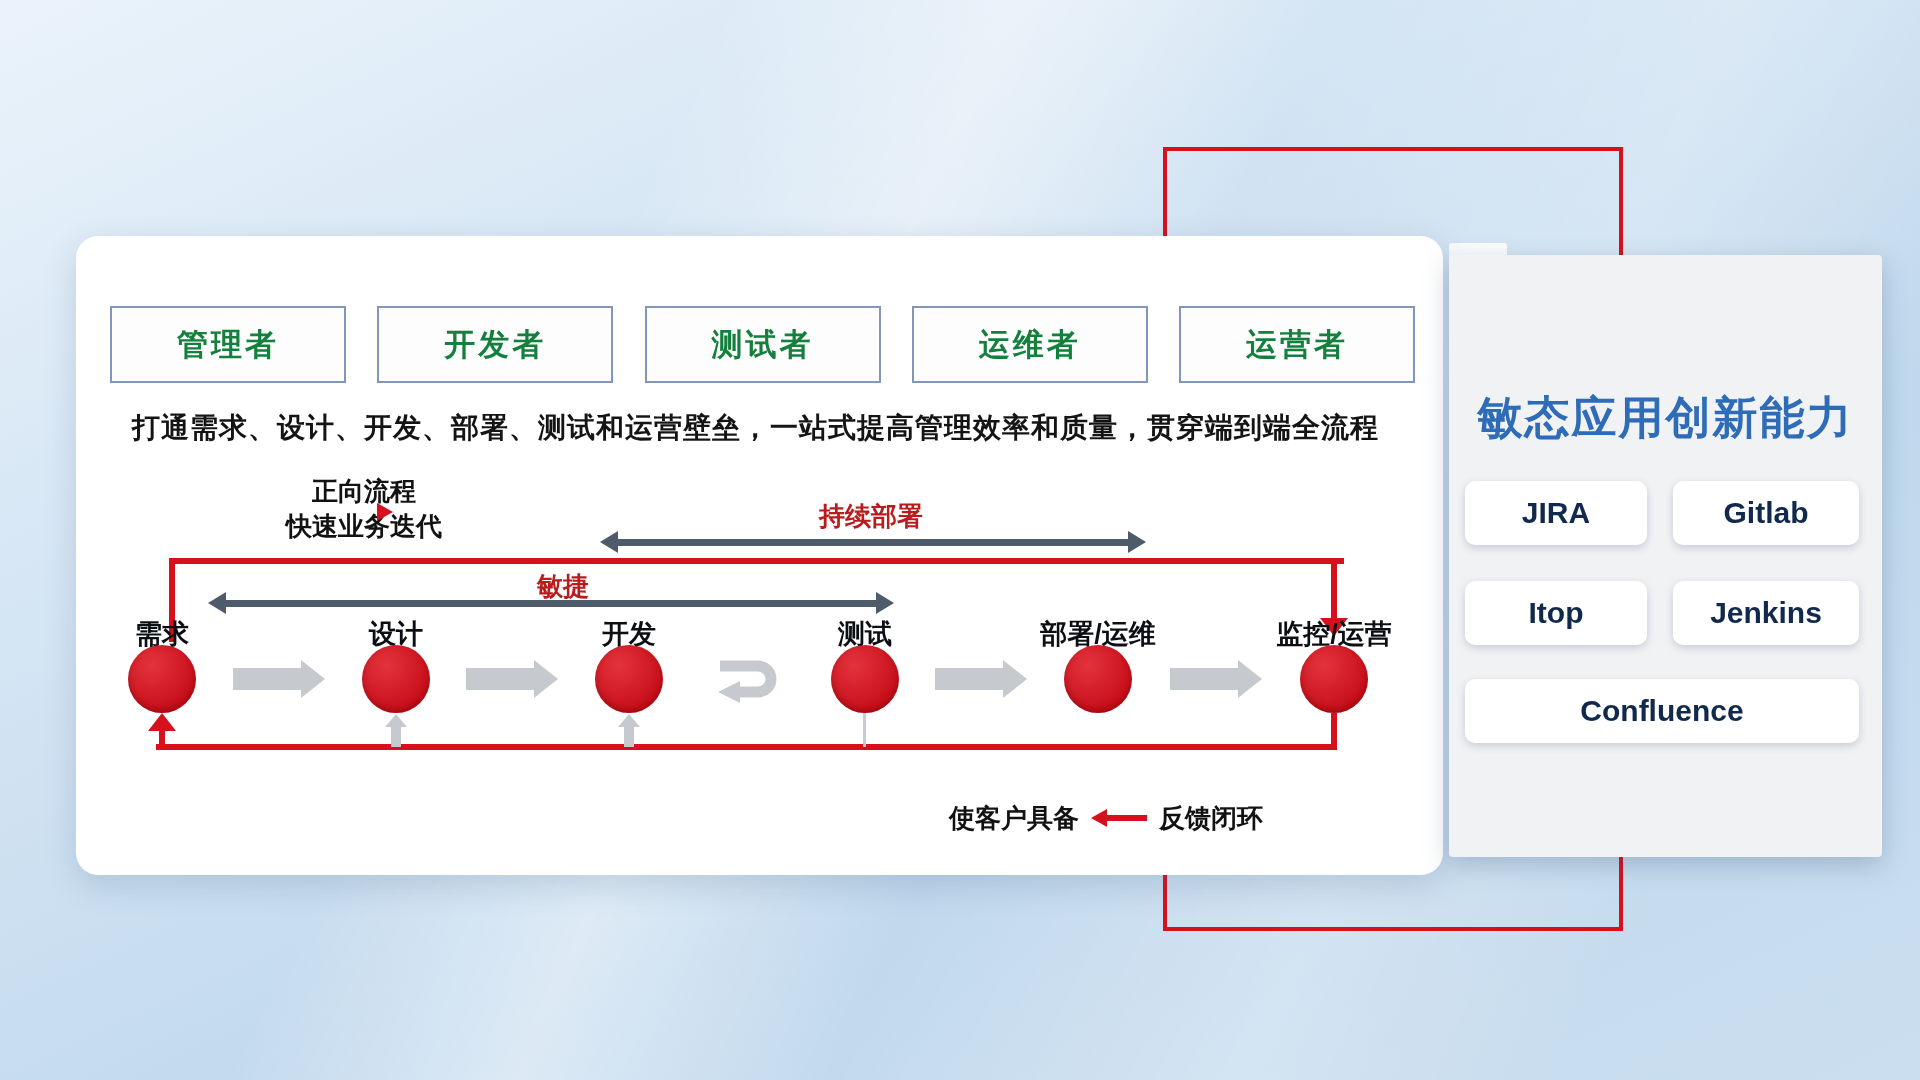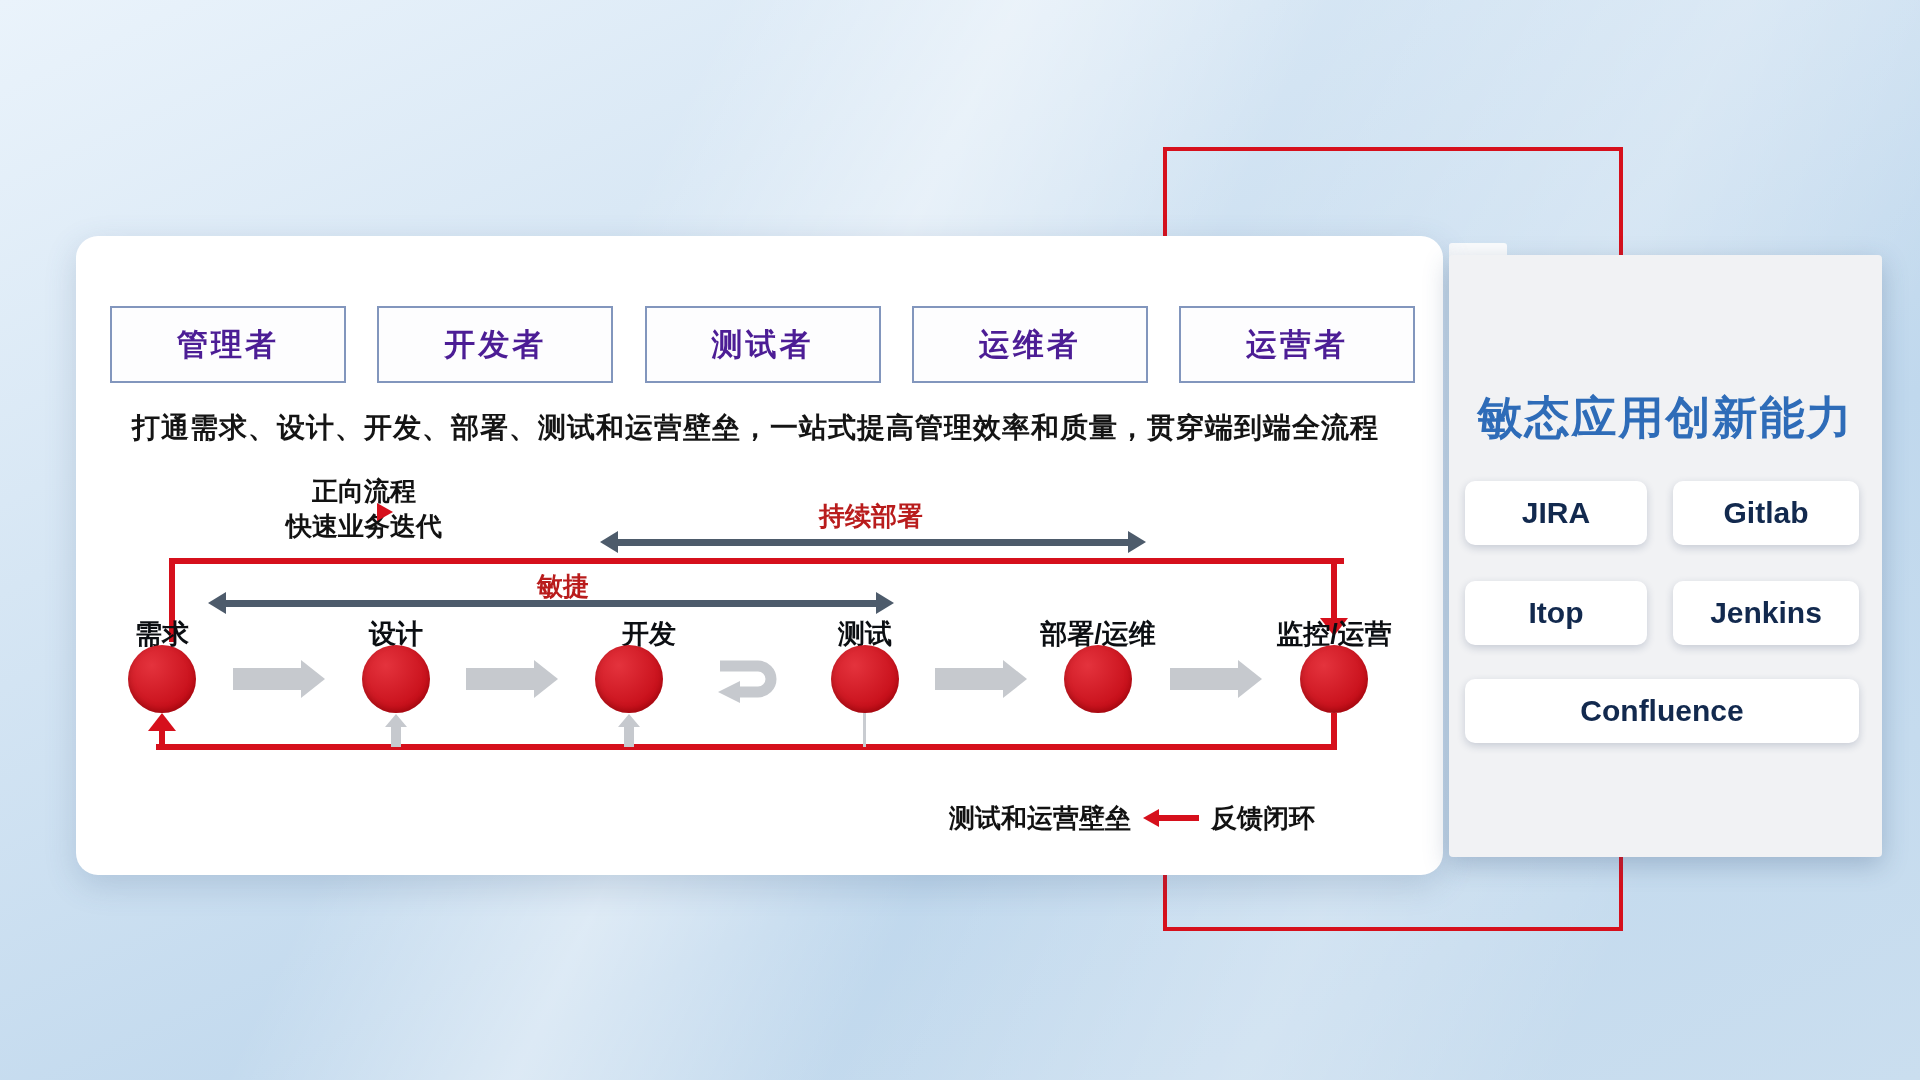--- a/index.html
+++ b/index.html
@@ -21,21 +21,21 @@
     border:4px solid #d6101c; z-index:1; }
 
   
   .card { position:absolute; left:76px; top:236px; width:1367px; height:639px;
     background:#ffffff; border-radius:22px; box-shadow:0 10px 32px rgba(60,90,130,.20); z-index:3; }
 
   .roles { position:absolute; left:34px; top:70px; width:1305px; height:77px;
     display:flex; justify-content:space-between; }
   .role-box { width:236px; height:77px; border:2px solid #8296bd; background:#fdfdfe;
     display:flex; align-items:center; justify-content:center;
-    color:#4c1d95; font-weight:bold; font-size:31px; letter-spacing:3px; }
+    color:#15803d; font-weight:bold; font-size:31px; letter-spacing:3px; }
 
   .subtitle { position:absolute; left:56px; top:173px; width:1290px;
     font-size:28px; font-weight:bold; color:#141414; letter-spacing:1px; }
 
   .legend-forward { position:absolute; left:210px; top:238px; height:32px;
     display:flex; align-items:center;flex-direction:column; }
   .legend-text { font-size:26px; font-weight:bold; color:#121212; }
 
   .arrow-r { position:relative; width:40px; height:6px; background:#d6101c;
     margin:0 26px 0 12px; }
@@ -133,21 +133,21 @@
     <div class="redline" style="left:93px; top:322px; width:1175px; height:6px;"></div>
     <div class="redline" style="left:93px; top:322px; width:6px; height:84px;"></div>
     <div class="redline" style="left:1255px; top:322px; width:6px; height:62px;"></div>
     <div class="red-head-down" style="left:1244px; top:382px;"></div>
 
     <div class="dbl-label" style="left:437px; top:333px; width:100px;">敏捷</div>
     <div class="dbl-arrow" style="left:150px; top:364px; width:650px;"></div>
 
     <div class="stage-label" style="left:-4px;">需求</div>
     <div class="stage-label" style="left:230px;">设计</div>
-    <div class="stage-label" style="left:483px;">开发</div>
+    <div class="stage-label" style="left:463px;">开发</div>
     <div class="stage-label" style="left:699px;">测试</div>
     <div class="stage-label" style="left:932px;">部署/运维</div>
     <div class="stage-label" style="left:1168px;">监控/运营</div>
 
     <div class="stage-node" style="left:52px;"></div>
     <div class="stage-node" style="left:286px;"></div>
     <div class="stage-node" style="left:519px;"></div>
     <div class="stage-node" style="left:755px;"></div>
     <div class="stage-node" style="left:988px;"></div>
     <div class="stage-node" style="left:1224px;"></div>
@@ -173,21 +173,21 @@
       <div class="tri"></div>
         <div class="stem"></div>
     </div>
     <div class="up-arrow" style="left:542px;">
       <div class="tri"></div>
         <div class="stem"></div>
     </div>
     <div class="thin-link"></div>
 
     <div class="legend-feedback">
-      <span class="legend-text">测试和运营壁垒</span>
+      <span class="legend-text">使客户具备</span>
       <span class="arrow-l"></span>
       <span class="legend-text">反馈闭环</span>
     </div>
 
   </div>
 
   <div class="panel">
     <div class="panel-title" style="top:133px;">敏态应用创新能力</div>
 
     <div class="tool" style="left:16px;  top:226px; width:182px;">JIRA</div>

